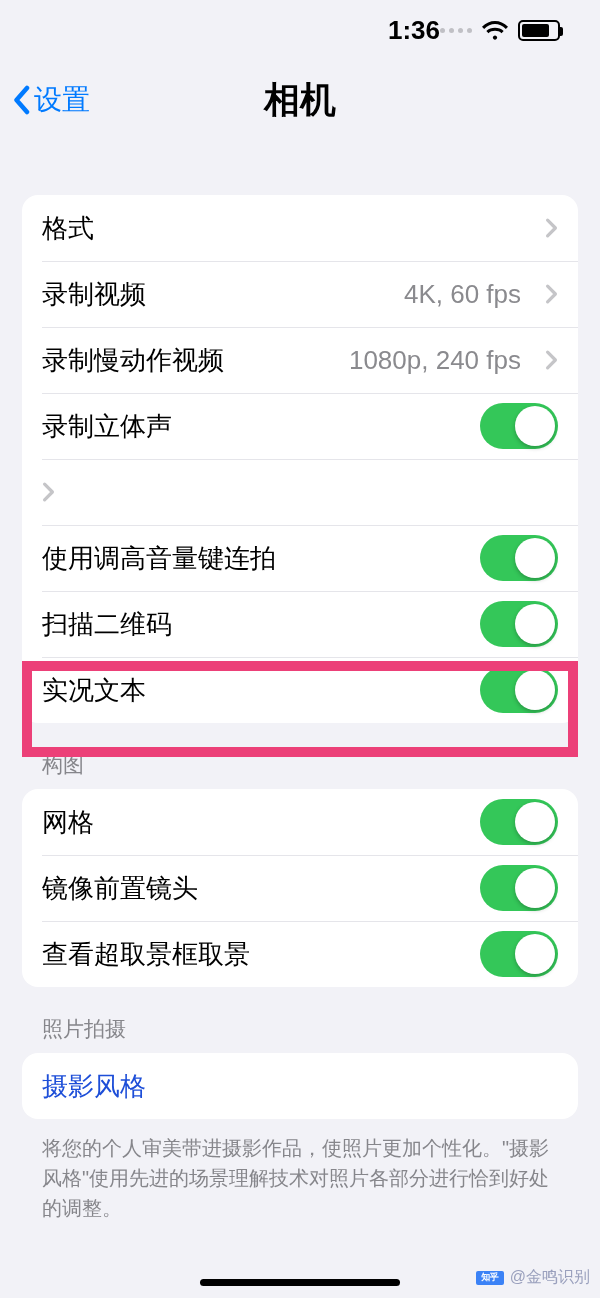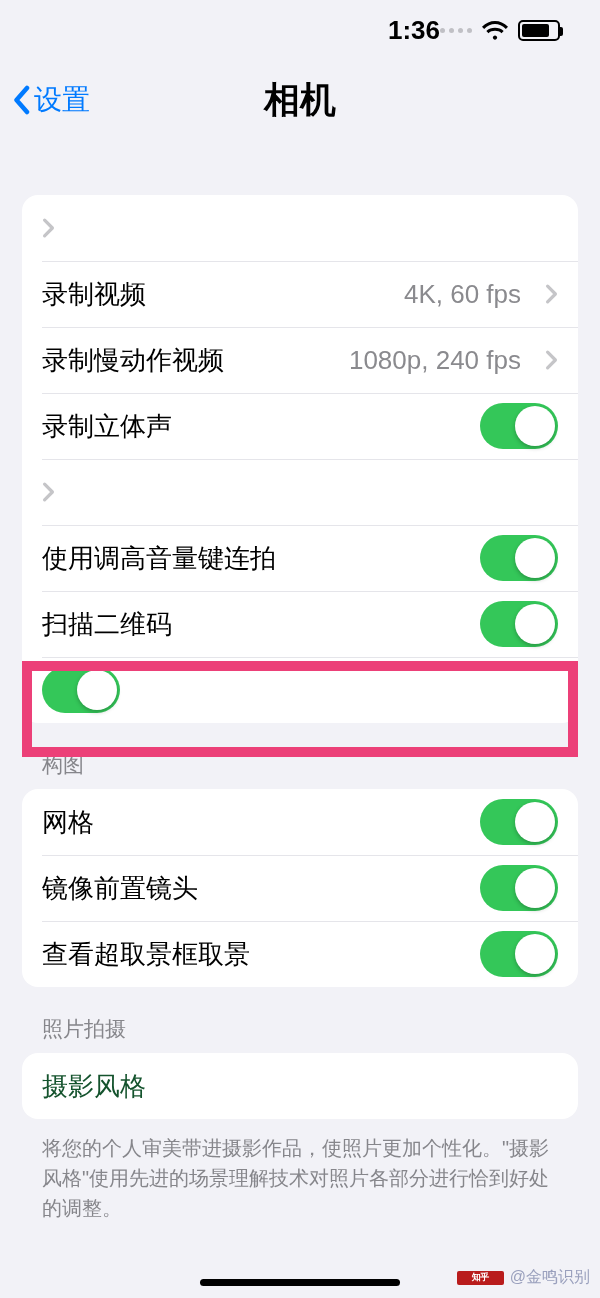--- a/index.html
+++ b/index.html
@@ -93,21 +93,21 @@
     left: 22px; right: 22px;
     pointer-events: none;
     z-index: 5;
   }
 
   .section-header {
     font-size: 21px;
     color: #86868b;
     padding: 28px 42px 10px;
   }
-  .link-row .label { color: #14532d; }
+  .link-row .label { color: #1d4ed8; }
 
   .footer-text {
     font-size: 20px;
     color: #86868b;
     padding: 14px 42px 0;
     line-height: 1.5;
   }
 
   .home-indicator {
     position: absolute;
@@ -119,21 +119,21 @@
     background: #000;
     border-radius: 4px;
   }
   .watermark {
     position: absolute;
     bottom: 10px; right: 10px;
     font-size: 16px;
     color: #9aa0bd;
     display:flex; align-items:center; gap:6px;
   }
-  .zhihu-logo { width:47px; height:14px; background:#b91c1c; color:#fff; font-size:9px; font-weight:bold; display:flex; align-items:center; justify-content:center; border-radius:2px; letter-spacing:-0.5px;}
+  .zhihu-logo { width:28px; height:14px; background:#3b82f6; color:#fff; font-size:9px; font-weight:bold; display:flex; align-items:center; justify-content:center; border-radius:2px; letter-spacing:-0.5px;}
 </style>
 </head>
 <body>
 
 <div class="status-bar">
   <span>1:36</span>
   <div class="status-right">
     <span class="dots">
         <span></span>
         <span></span>
@@ -158,20 +158,21 @@
       </svg>
     <span>设置</span>
   </div>
   <div class="nav-title">相机</div>
 </div>
 
 <div class="spacer-top"></div>
 
 <div class="group">
   <div class="row">
+    <span class="label">格式</span>
     <span class="chevron">
         <svg width="13" height="22" viewBox="0 0 10 16" fill="none">
           <path d="M2 2l6 6-6 6" stroke="#c5c5c8" stroke-width="2.5" stroke-linecap="round" stroke-linejoin="round"></path>
         </svg>
       </span>
   </div>
   <div class="row">
     <span class="label">录制视频</span>
     <span class="detail">4K, 60 fps</span>
     <span class="chevron">
@@ -208,20 +209,21 @@
         <span class="knob"></span>
       </span>
   </div>
   <div class="row">
     <span class="label">扫描二维码</span>
     <span class="switch on">
         <span class="knob"></span>
       </span>
   </div>
   <div class="row">
+    <span class="label">实况文本</span>
     <span class="switch on">
         <span class="knob"></span>
       </span>
   </div>
 </div>
 
 <div class="highlight-box" style="top:661px; height:96px;"></div>
 
 <div class="section-header">构图</div>
 <div class="group">

